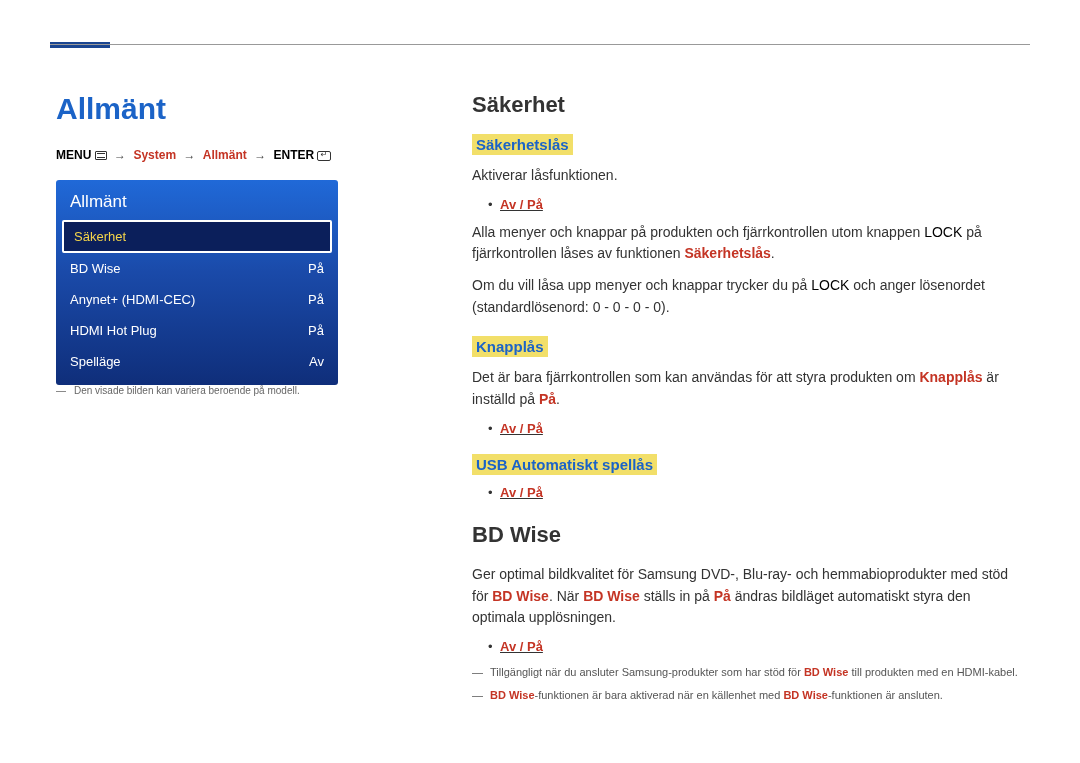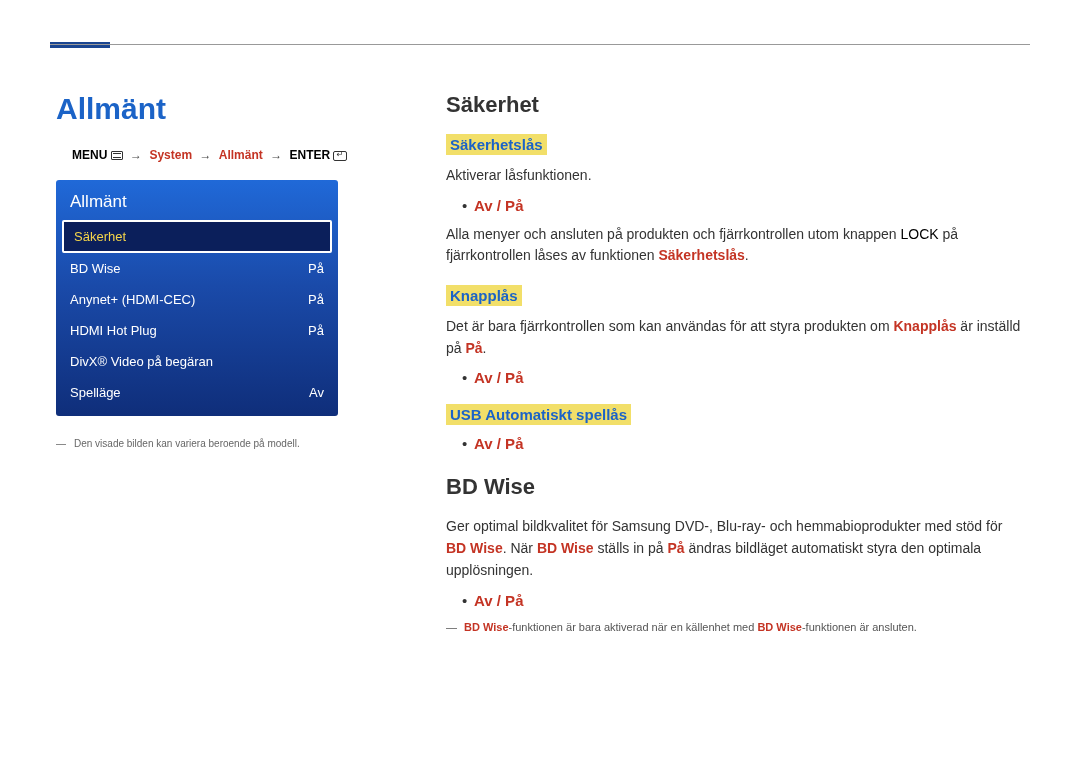--- a/index.html
+++ b/index.html
@@ -25,35 +25,34 @@
     width: 60px;
     height: 6px;
     background: #1a4590;
   }
   .content {
     position: absolute;
     top: 92px;
     left: 56px;
     right: 56px;
     display: flex;
-    gap: 60px;
+    gap: 86px;
   }
   .left-col { width: 330px; flex-shrink: 0; }
   .right-col { flex: 1; }
 
   h1.page-title {
     color: #1b63c7;
     font-size: 30px;
     font-weight: 600;
     margin-bottom: 22px;
   }
   .breadcrumb {
     font-size: 12px;
     margin-bottom: 18px;
-    margin-left: 16px;
   }
   .breadcrumb strong { font-weight: 700; color: #000; }
   .breadcrumb .arrow { color: #444; padding: 0 4px; }
   .breadcrumb .red { color: #c43424; }
 
   .osd-panel {
     width: 282px;
     border-radius: 3px;
     overflow: hidden;
     background: linear-gradient(180deg,#2069d8 0%,#1a4aa9 45%,#0f2e7a 100%);
@@ -78,21 +77,21 @@
     background: #0b1f5b;
     border: 2px solid #fff;
     border-radius: 2px;
     padding: 7px 10px;
   }
   .osd-row.selected .label { color: #f5d54a; }
 
   .caption {
     font-size: 10px;
     color: #666;
-    margin-top: 22px;
+    margin-top: 0;
     padding-left: 18px;
     position: relative;
     max-width: 282px;
   }
   .caption::before {
     content: "―";
     position: absolute;
     left: 0;
     top: 0;
     color: #666;
@@ -113,24 +112,25 @@
     padding: 2px 4px;
     margin-bottom: 10px;
   }
   .para {
     font-size: 14px;
     color: #333;
     line-height: 1.55;
     margin-bottom: 10px;
   }
   .bullet {
-    font-size: 15px;
+    font-size: 13px;
     padding-left: 28px;
     position: relative;
     margin-bottom: 10px;
+    text-decoration: underline;
   }
   .bullet::before {
     content: "•";
     position: absolute;
     left: 16px;
     top: 0;
     color: #333;
   }
   .red { color: #c43424; font-weight: 700; }
   .bold { font-weight: 400; color: #000; }
@@ -218,43 +218,42 @@
       </div>
       <div class="osd-row">
         <span class="label">Anynet+ (HDMI-CEC)</span>
         <span class="value">På</span>
       </div>
       <div class="osd-row">
         <span class="label">HDMI Hot Plug</span>
         <span class="value">På</span>
       </div>
       <div class="osd-row">
-        <span class="label">DivX® Video på begäran</span>
-        <span class="value"></span>
-      </div>
-      <div class="osd-row">
         <span class="label">Spelläge</span>
         <span class="value">Av</span>
       </div>
     </div>
 
     <div class="caption">Den visade bilden kan variera beroende på modell.</div>
   </div>
 
   <div class="right-col">
 
     <div class="section-block">
       <h2 class="section-title">Säkerhet</h2>
 
       <div class="subsection-block">
         <div class="subhead">Säkerhetslås</div>
         <div class="para">Aktiverar låsfunktionen.</div>
         <div class="bullet"><span class="red">Av / På</span></div>
         <div class="para">
-          <span>Alla menyer och ansluten på produkten och fjärrkontrollen utom knappen </span><span class="bold">LOCK</span><span> på fjärrkontrollen låses av funktionen </span><span class="red">Säkerhetslås</span><span>.</span>
+          <span>Alla menyer och knappar på produkten och fjärrkontrollen utom knappen </span><span class="bold">LOCK</span><span> på fjärrkontrollen låses av funktionen </span><span class="red">Säkerhetslås</span><span>.</span>
+        </div>
+        <div class="para">
+          <span>Om du vill låsa upp menyer och knappar trycker du på </span><span class="bold">LOCK</span><span> och anger lösenordet (standardlösenord: 0 - 0 - 0 - 0).</span>
         </div>
       </div>
 
       <div class="subsection-block">
         <div class="subhead">Knapplås</div>
         <div class="para">
           <span>Det är bara fjärrkontrollen som kan användas för att styra produkten om </span><span class="red">Knapplås</span><span> är inställd på </span><span class="red">På</span><span>.</span>
         </div>
         <div class="bullet"><span class="red">Av / På</span></div>
       </div>
@@ -265,18 +264,21 @@
       </div>
     </div>
 
     <div class="section-block">
       <h2 class="section-title">BD Wise</h2>
       <div class="para">
         <span>Ger optimal bildkvalitet för Samsung DVD-, Blu-ray- och hemmabioprodukter med stöd för </span><span class="red">BD Wise</span><span>. När </span><span class="red">BD Wise</span><span> ställs in på </span><span class="red">På</span><span> ändras bildläget automatiskt styra den optimala upplösningen.</span>
       </div>
       <div class="bullet"><span class="red">Av / På</span></div>
       <div class="note">
+        <span>Tillgängligt när du ansluter Samsung-produkter som har stöd för </span><span class="red">BD Wise</span><span> till produkten med en HDMI-kabel.</span>
+      </div>
+      <div class="note">
         <span class="red">BD Wise</span><span>-funktionen är bara aktiverad när en källenhet med </span><span class="red">BD Wise</span><span>-funktionen är ansluten.</span>
       </div>
     </div>
 
   </div>
 </div>
 
 </body></html>

